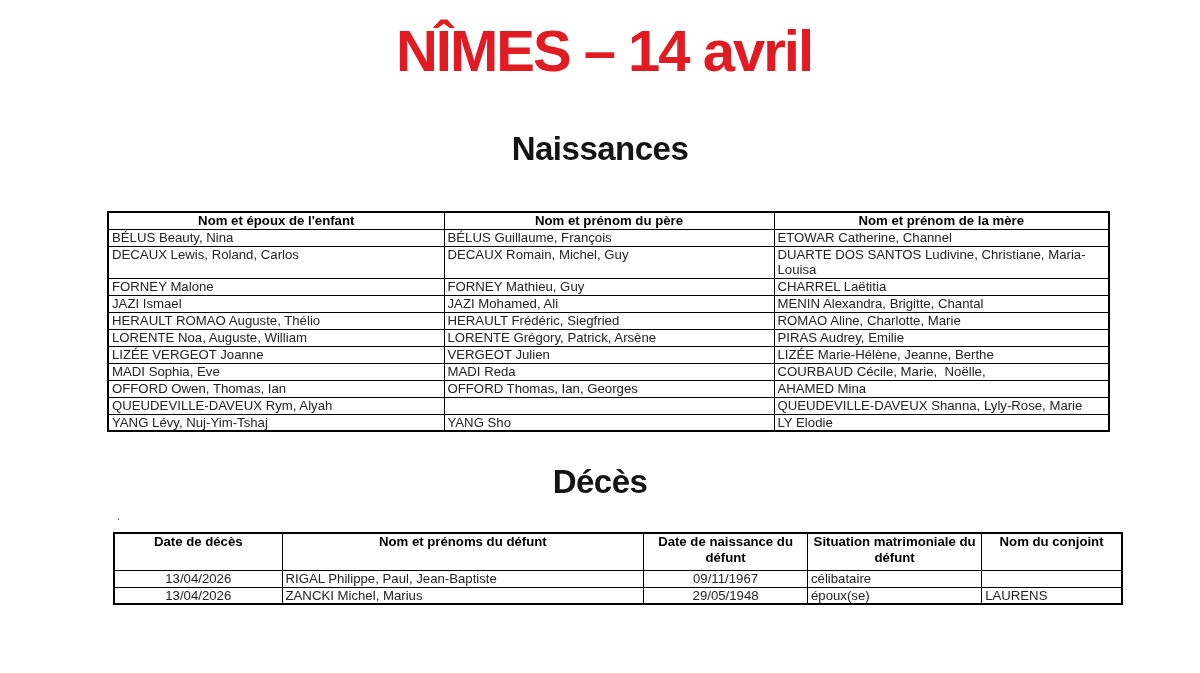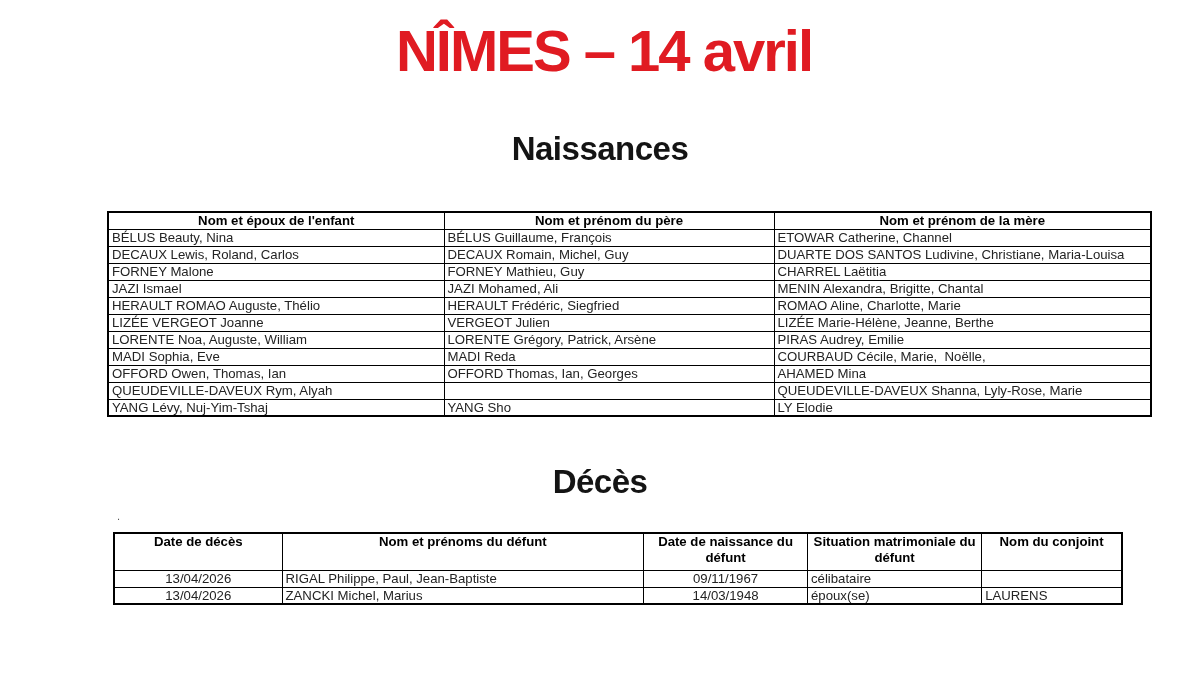--- a/index.html
+++ b/index.html
@@ -62,21 +62,21 @@
   table.data-table th {
     font-weight: bold;
     text-align: center;
     color: #000000;
   }
   
   .births-table { left: 107px; top: 211px; width: 1001px; }
   .births-table th, .births-table td { height: 17px; }
   .births-table th:nth-child(1), .births-table td:nth-child(1) { width: 336px; }
   .births-table th:nth-child(2), .births-table td:nth-child(2) { width: 330px; }
-  .births-table th:nth-child(3), .births-table td:nth-child(3) { width: 377px; }
+  .births-table th:nth-child(3), .births-table td:nth-child(3) { width: 335px; }
   .births-table td { text-align: left; }
   
   .deaths-table { left: 113px; top: 532px; width: 1010px; }
   .deaths-table th { height: 37px; padding-top: 2px; }
   .deaths-table td { height: 17px; }
   .deaths-table th:nth-child(1), .deaths-table td:nth-child(1) { width: 164px; }
   .deaths-table th:nth-child(2), .deaths-table td:nth-child(2) { width: 353px; }
   .deaths-table th:nth-child(3), .deaths-table td:nth-child(3) { width: 160px; }
   .deaths-table th:nth-child(4), .deaths-table td:nth-child(4) { width: 170px; }
   .deaths-table th:nth-child(5), .deaths-table td:nth-child(5) { width: 137px; }
@@ -120,28 +120,28 @@
           <td>JAZI Ismael</td>
           <td>JAZI Mohamed, Ali</td>
           <td>MENIN Alexandra, Brigitte, Chantal</td>
         </tr>
         <tr>
           <td>HERAULT ROMAO Auguste, Thélio</td>
           <td>HERAULT Frédéric, Siegfried</td>
           <td>ROMAO Aline, Charlotte, Marie</td>
         </tr>
         <tr>
+          <td>LORENTE Noa, Auguste, William</td>
+          <td>LORENTE Grégory, Patrick, Arsène</td>
+          <td>PIRAS Audrey, Emilie</td>
+        </tr>
+        <tr>
           <td>LIZÉE VERGEOT Joanne</td>
           <td>VERGEOT Julien</td>
           <td>LIZÉE Marie-Hélène, Jeanne, Berthe</td>
-        </tr>
-        <tr>
-          <td>LORENTE Noa, Auguste, William</td>
-          <td>LORENTE Grégory, Patrick, Arsène</td>
-          <td>PIRAS Audrey, Emilie</td>
         </tr>
         <tr>
           <td>MADI Sophia, Eve</td>
           <td>MADI Reda</td>
           <td>COURBAUD Cécile, Marie,  Noëlle,</td>
         </tr>
         <tr>
           <td>OFFORD Owen, Thomas, Ian</td>
           <td>OFFORD Thomas, Ian, Georges</td>
           <td>AHAMED Mina</td>
@@ -177,20 +177,20 @@
         <tr>
           <td>13/04/2026</td>
           <td>RIGAL Philippe, Paul, Jean-Baptiste</td>
           <td>09/11/1967</td>
           <td>célibataire</td>
           <td></td>
         </tr>
         <tr>
           <td>13/04/2026</td>
           <td>ZANCKI Michel, Marius</td>
-          <td>14/03/1948</td>
+          <td>29/05/1948</td>
           <td>époux(se)</td>
           <td>LAURENS</td>
         </tr>
       </tbody>
     </table>
 
 </div>
 
 </body></html>

